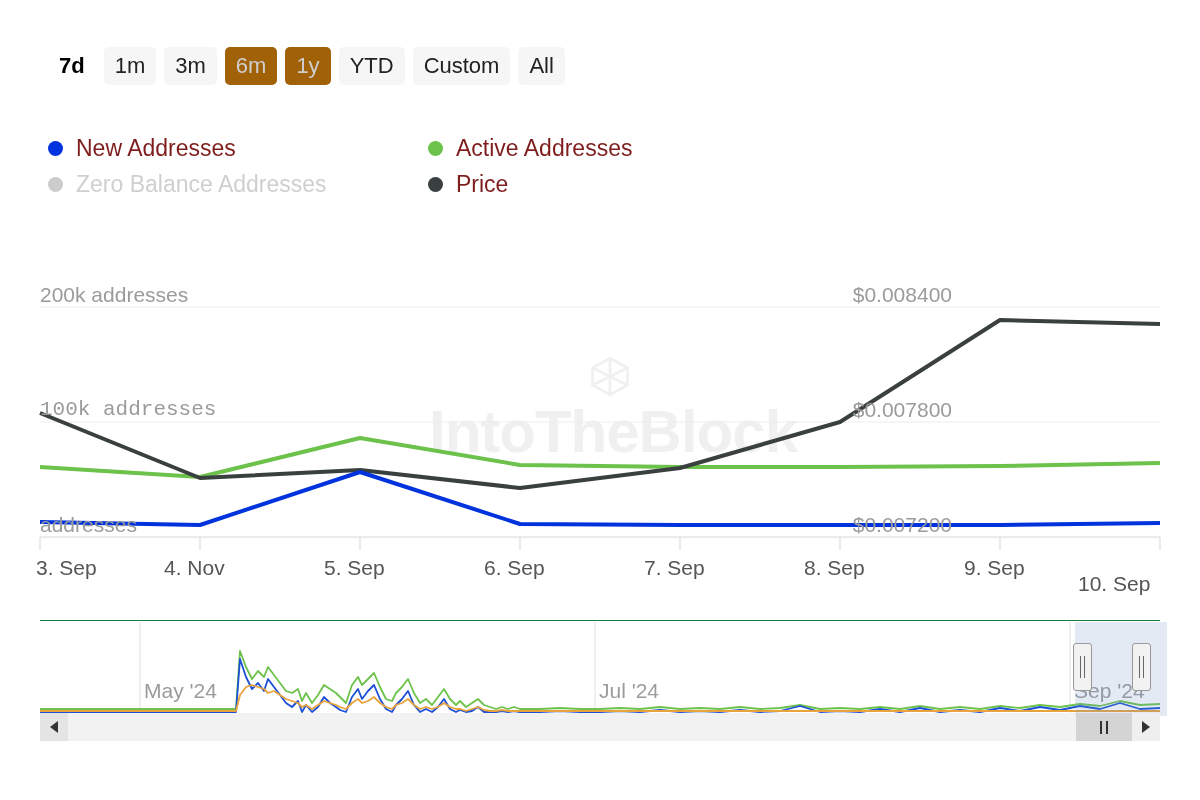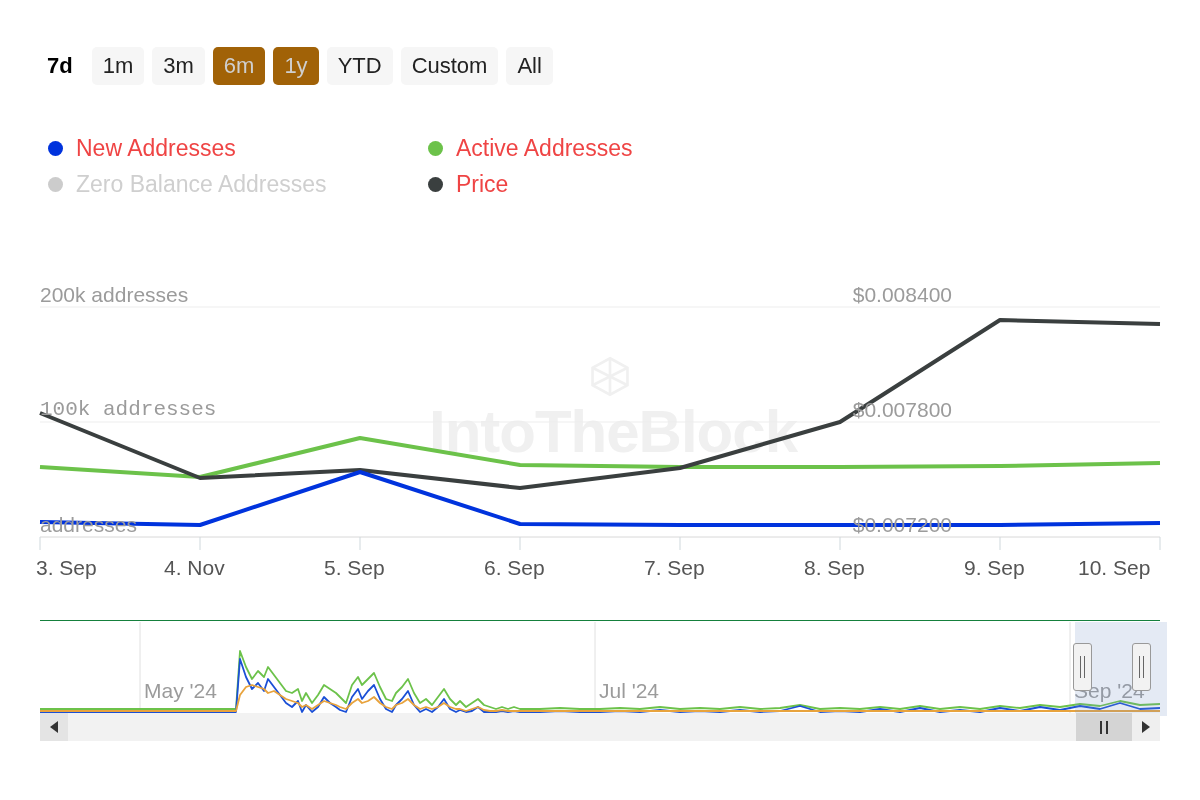--- a/index.html
+++ b/index.html
@@ -11,21 +11,21 @@
     width: 1200px;
     height: 800px;
     font-family: "Liberation Sans", sans-serif;
     overflow: hidden;
     position: relative;
   }
 
   
   #range-selector {
     position: absolute;
-    left: 36px;
+    left: 48px;
     top: 44px;
     height: 44px;
     display: flex;
     align-items: center;
     gap: 8px;
   }
   .range-btn {
     height: 38px;
     min-width: 40px;
     padding: 0 11px;
@@ -72,21 +72,21 @@
   .legend-item.disabled { cursor: pointer; }
   .legend-dot {
     width: 15px;
     height: 15px;
     border-radius: 50%;
     margin-right: 13px;
     flex: 0 0 auto;
   }
   .legend-label {
     font-size: 23px;
-    color: #ef4444;
+    color: #7f1d1d;
     white-space: nowrap;
   }
   .legend-item.disabled .legend-label { color: #cfcfcf; }
 
   
   #chart-area {
     position: absolute;
     left: 0;
     top: 250px;
     width: 992px;
@@ -321,21 +321,21 @@
   <div class="axis-label right" style="top:148px;">$0.007800</div>
   <div class="axis-label right" style="top:263px;">$0.007200</div>
 
   <div class="xtick" style="left:36px;">3. Sep</div>
   <div class="xtick" style="left:164px;">4. Nov</div>
   <div class="xtick" style="left:324px;">5. Sep</div>
   <div class="xtick" style="left:484px;">6. Sep</div>
   <div class="xtick" style="left:644px;">7. Sep</div>
   <div class="xtick" style="left:804px;">8. Sep</div>
   <div class="xtick" style="left:964px;">9. Sep</div>
-  <div class="xtick" style="left:1078px;">10. Sep</div>
+  <div class="xtick" style="left:1078px;margin-top:16px;">10. Sep</div>
 </div>
 
 <div id="navigator">
   <svg id="nav-svg" width="1120" height="94">
 
     <line x1="100" y1="1" x2="100" y2="93" stroke="#e0e0e0" stroke-width="1"></line>
     <line x1="555" y1="1" x2="555" y2="93" stroke="#e0e0e0" stroke-width="1"></line>
     <line x1="1030" y1="1" x2="1030" y2="93" stroke="#e0e0e0" stroke-width="1"></line>
 
     <polyline fill="none" stroke="#6cc24a" stroke-width="1.8" stroke-linejoin="round" points="0,88 190,88 196,88 200,30 206,46 212,58 218,50 224,56 228,46 234,54 240,62 246,70 252,72 258,68 262,80 266,72 272,82 278,74 284,64 290,68 296,72 300,76 306,82 312,64 318,56 322,64 328,58 334,52 340,66 346,78 352,80 356,72 362,66 368,58 374,72 380,82 386,78 392,84 398,76 404,68 410,78 416,84 420,80 426,86 432,82 438,78 444,84 450,86 456,88 462,86 468,88 474,86 480,88 500,88 520,87 540,88 560,88 580,87 600,88 620,86 640,88 660,87 680,88 700,86 720,88 740,87 760,84 780,88 800,87 820,88 840,86 860,88 880,85 900,88 920,86 940,88 960,85 980,87 1000,84 1020,86 1040,83 1060,85 1080,80 1100,84 1120,83"></polyline>

